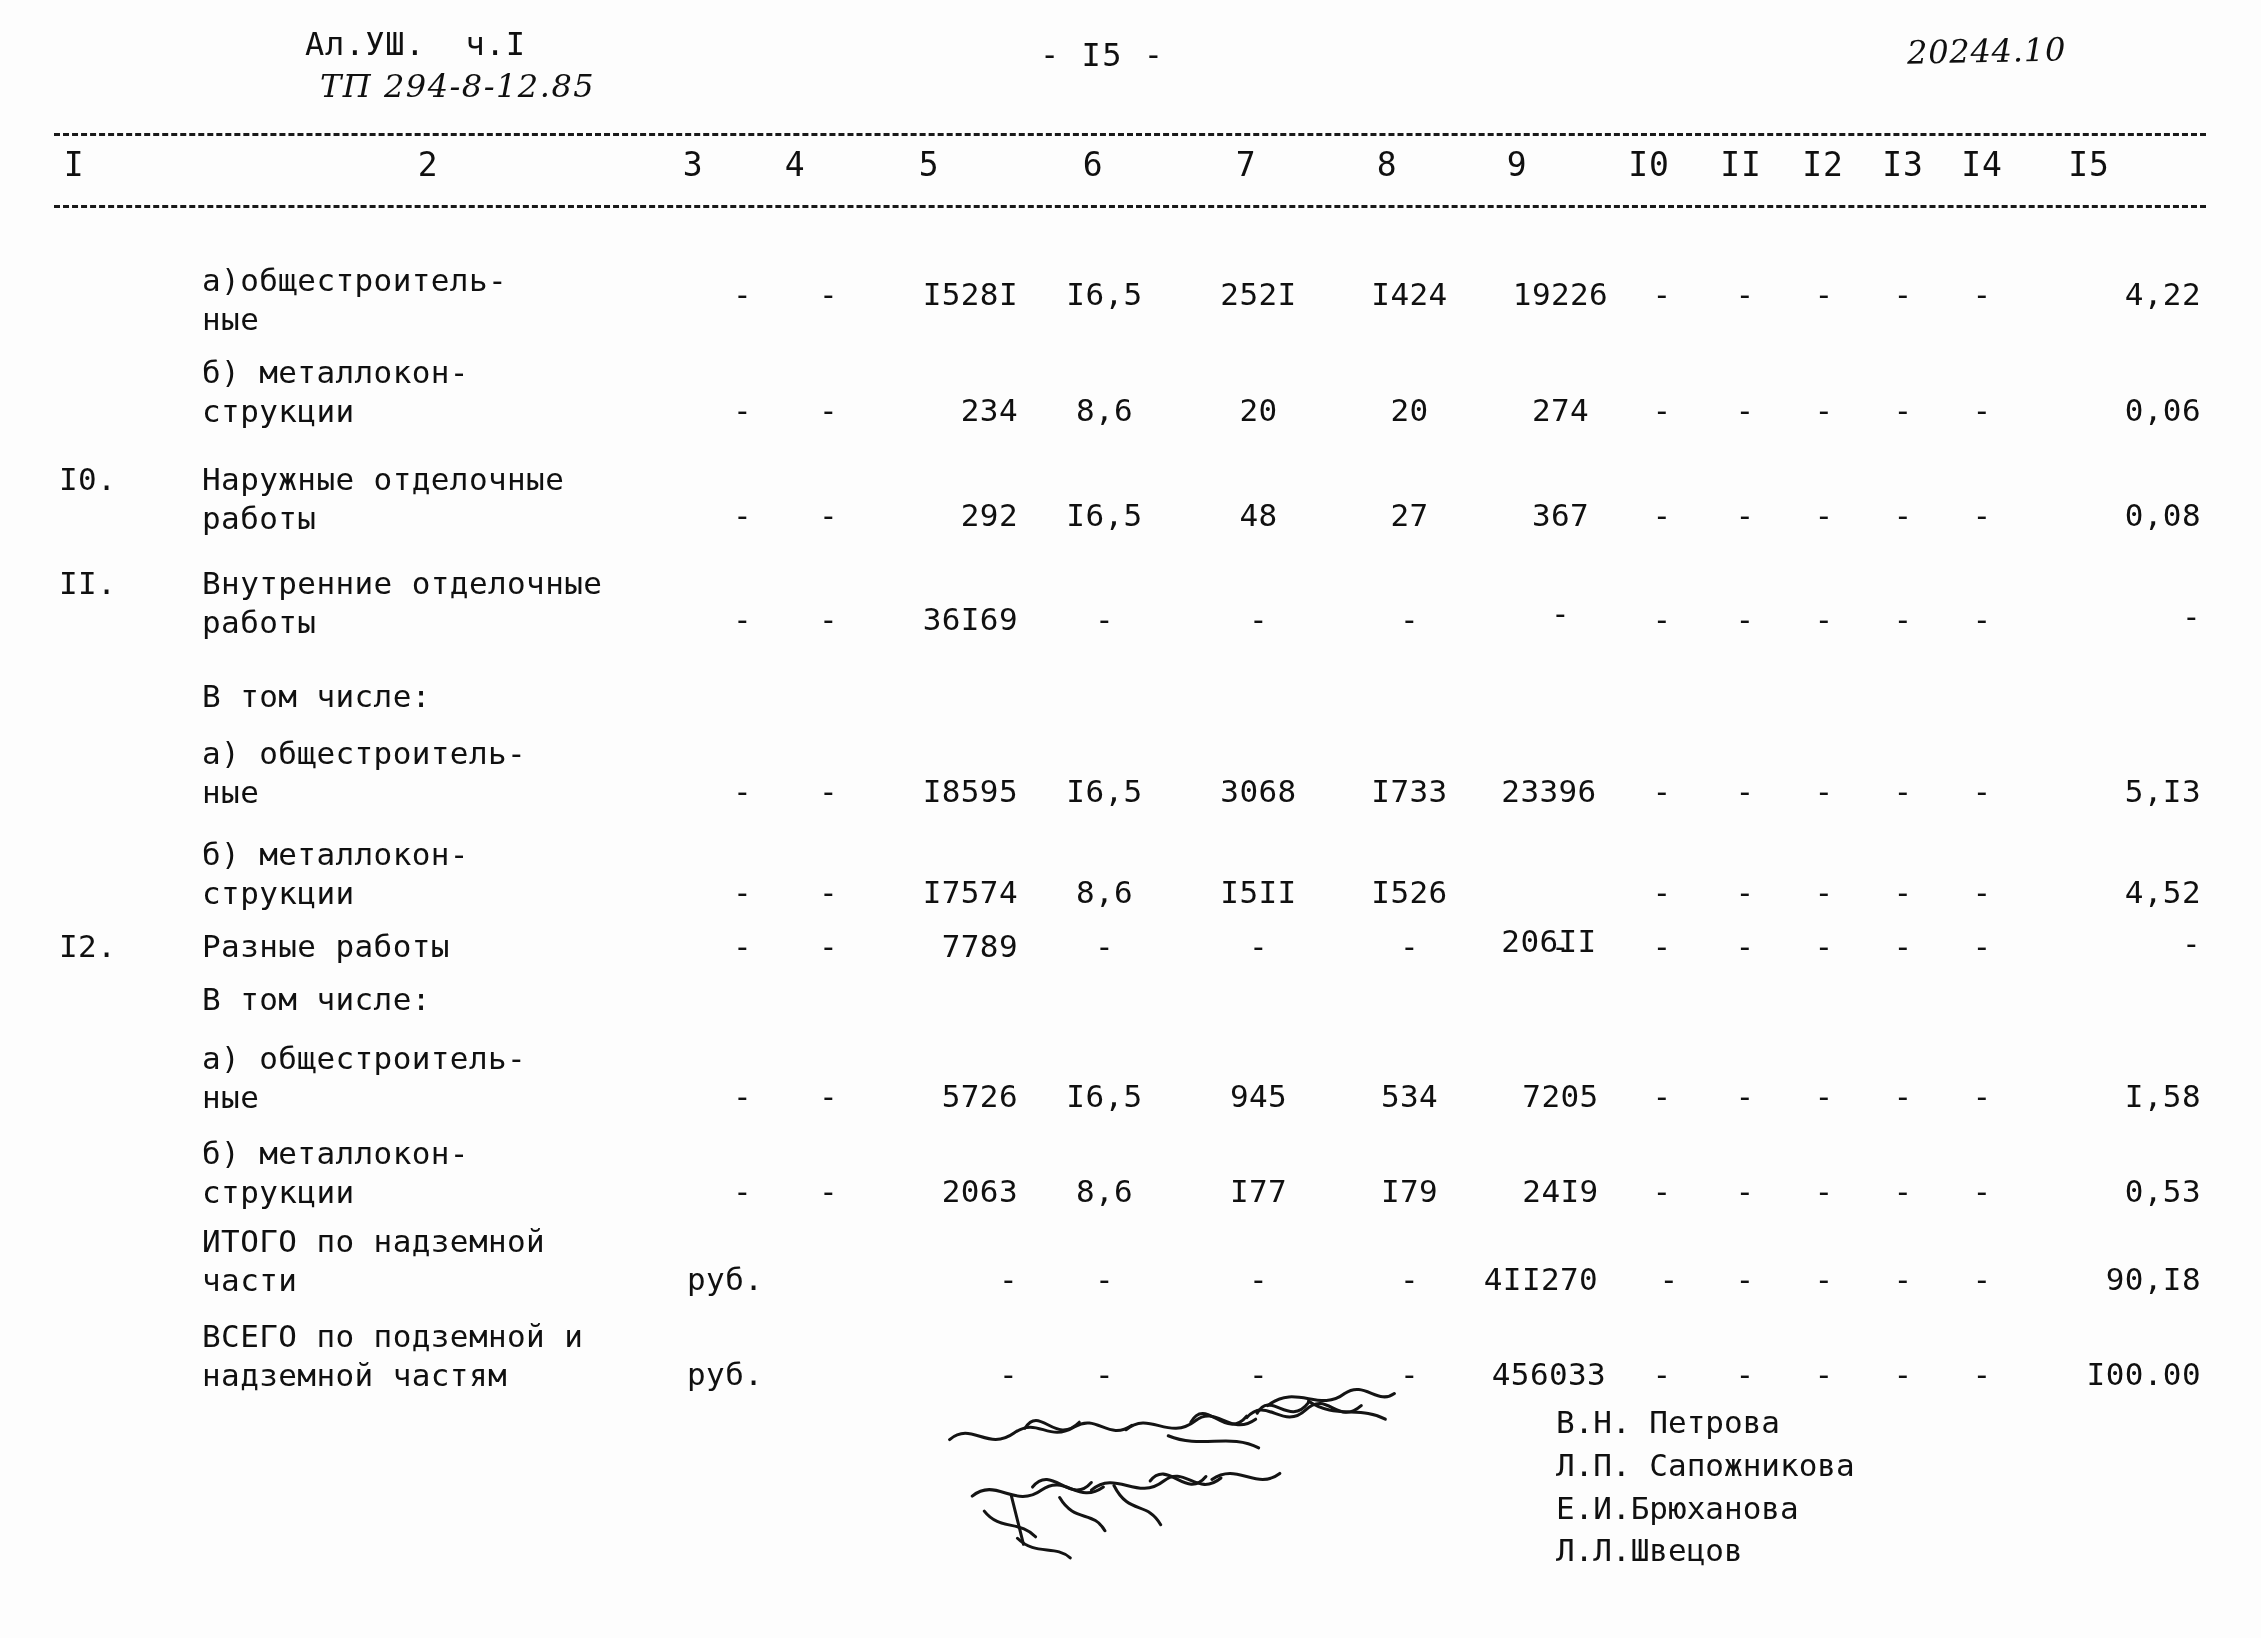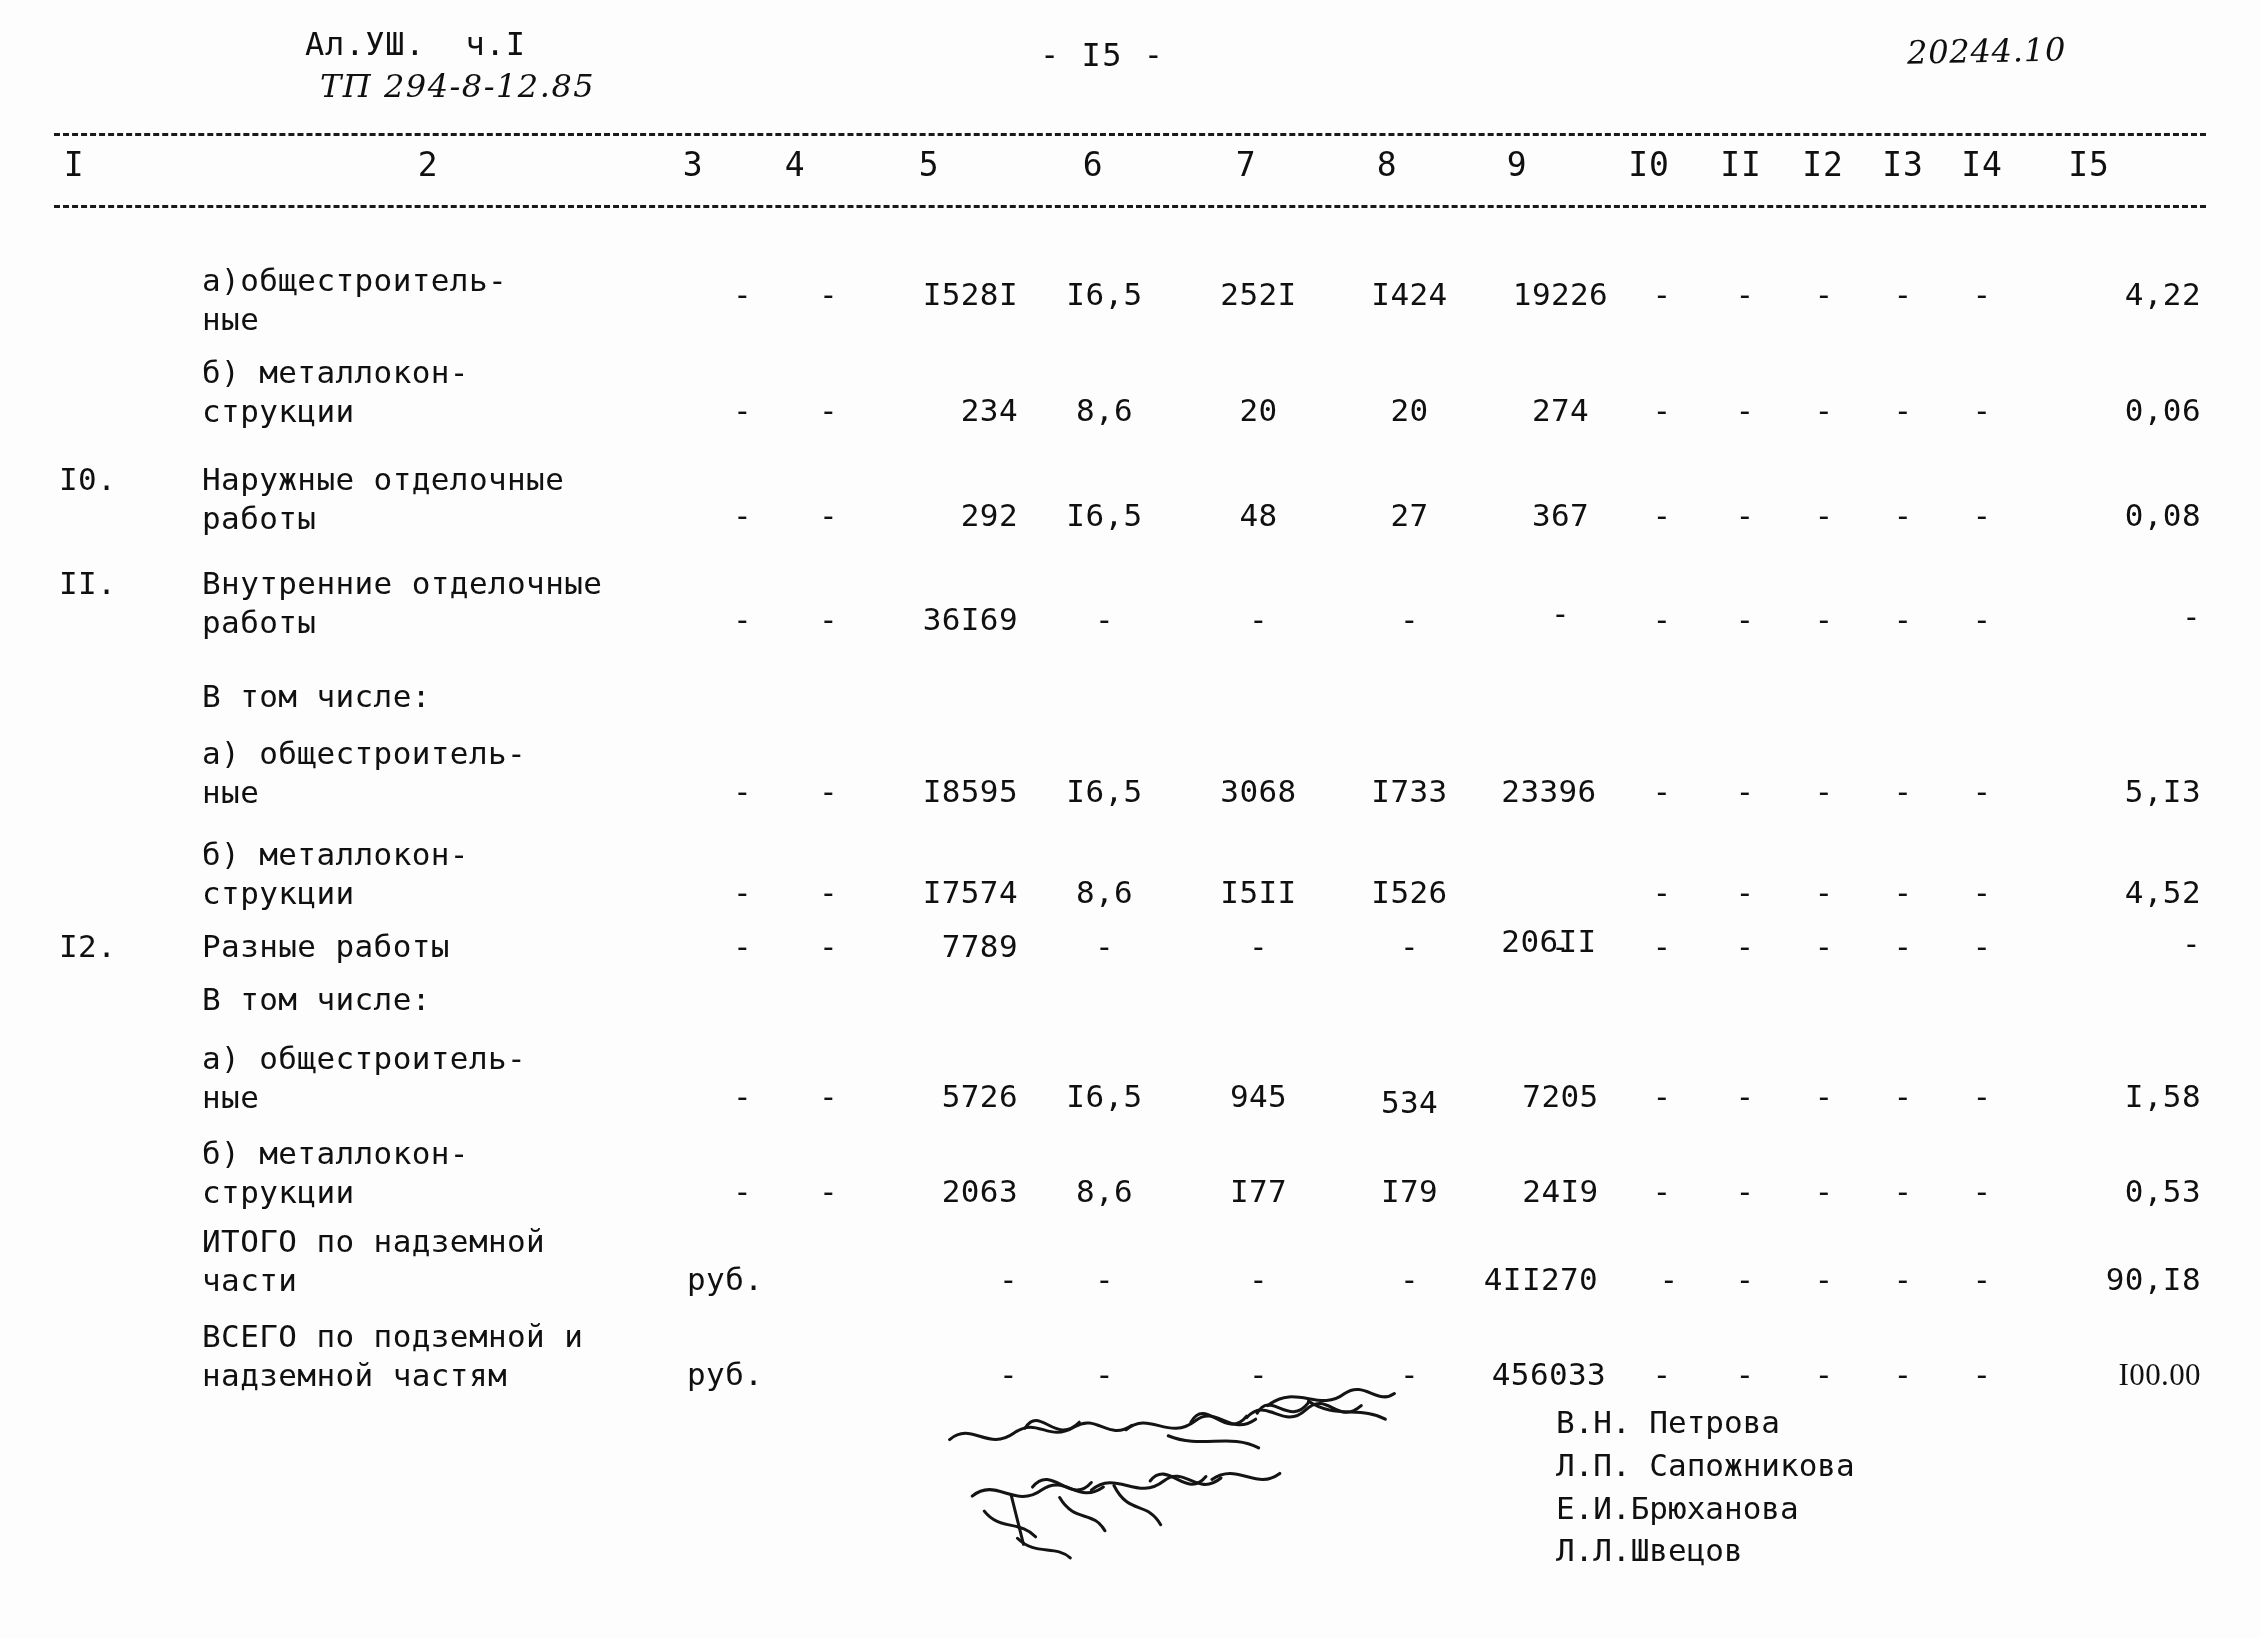--- a/index.html
+++ b/index.html
@@ -342,21 +342,21 @@
 
     <div class="row" style="top:813px;">
       <div class="cell c-num"></div>
       <div class="cell c-name">а) общестроитель-
 ные</div>
       <div class="cell c-3" style="top:38px;">-</div>
       <div class="cell c-4" style="top:38px;">-</div>
       <div class="cell c-5" style="top:38px;">5726</div>
       <div class="cell c-6" style="top:38px;">I6,5</div>
       <div class="cell c-7" style="top:38px;">945</div>
-      <div class="cell c-8" style="top:44px;text-align:center;">534</div>
+      <div class="cell c-8" style="top:38px;text-align:center;">534</div>
       <div class="cell c-9" style="top:38px;">7205</div>
       <div class="cell c-10" style="top:38px;">-</div>
       <div class="cell c-11" style="top:38px;">-</div>
       <div class="cell c-12" style="top:38px;">-</div>
       <div class="cell c-13" style="top:38px;">-</div>
       <div class="cell c-14" style="top:38px;">-</div>
       <div class="cell c-15" style="top:38px;">I,58</div>
     </div>
 
     <div class="row" style="top:908px;">
@@ -406,21 +406,21 @@
       <div class="cell c-5" style="top:38px;">-</div>
       <div class="cell c-6" style="top:38px;">-</div>
       <div class="cell c-7" style="top:38px;">-</div>
       <div class="cell c-8" style="top:38px;">-</div>
       <div class="cell c-9 wide" style="top:38px;">456033</div>
       <div class="cell c-10" style="top:38px;">-</div>
       <div class="cell c-11" style="top:38px;">-</div>
       <div class="cell c-12" style="top:38px;">-</div>
       <div class="cell c-13" style="top:38px;">-</div>
       <div class="cell c-14" style="top:38px;">-</div>
-      <div class="cell c-15" style="top:38px;font-family:Liberation Serif, serif;">I00.00</div>
+      <div class="cell c-15" style="top:38px;">I00.00</div>
     </div>
 
   </div>
 
   <div class="signblock">
 
     <div class="scribble">
       <svg width="558" height="196" viewBox="0 0 740 260" xmlns="http://www.w3.org/2000/svg">
         <g fill="none" stroke="#141414" stroke-width="4" stroke-linecap="round">
           <path d="M10,75 C40,50 60,92 96,66 C128,44 140,80 176,58 C206,40 220,78 252,56"></path>

